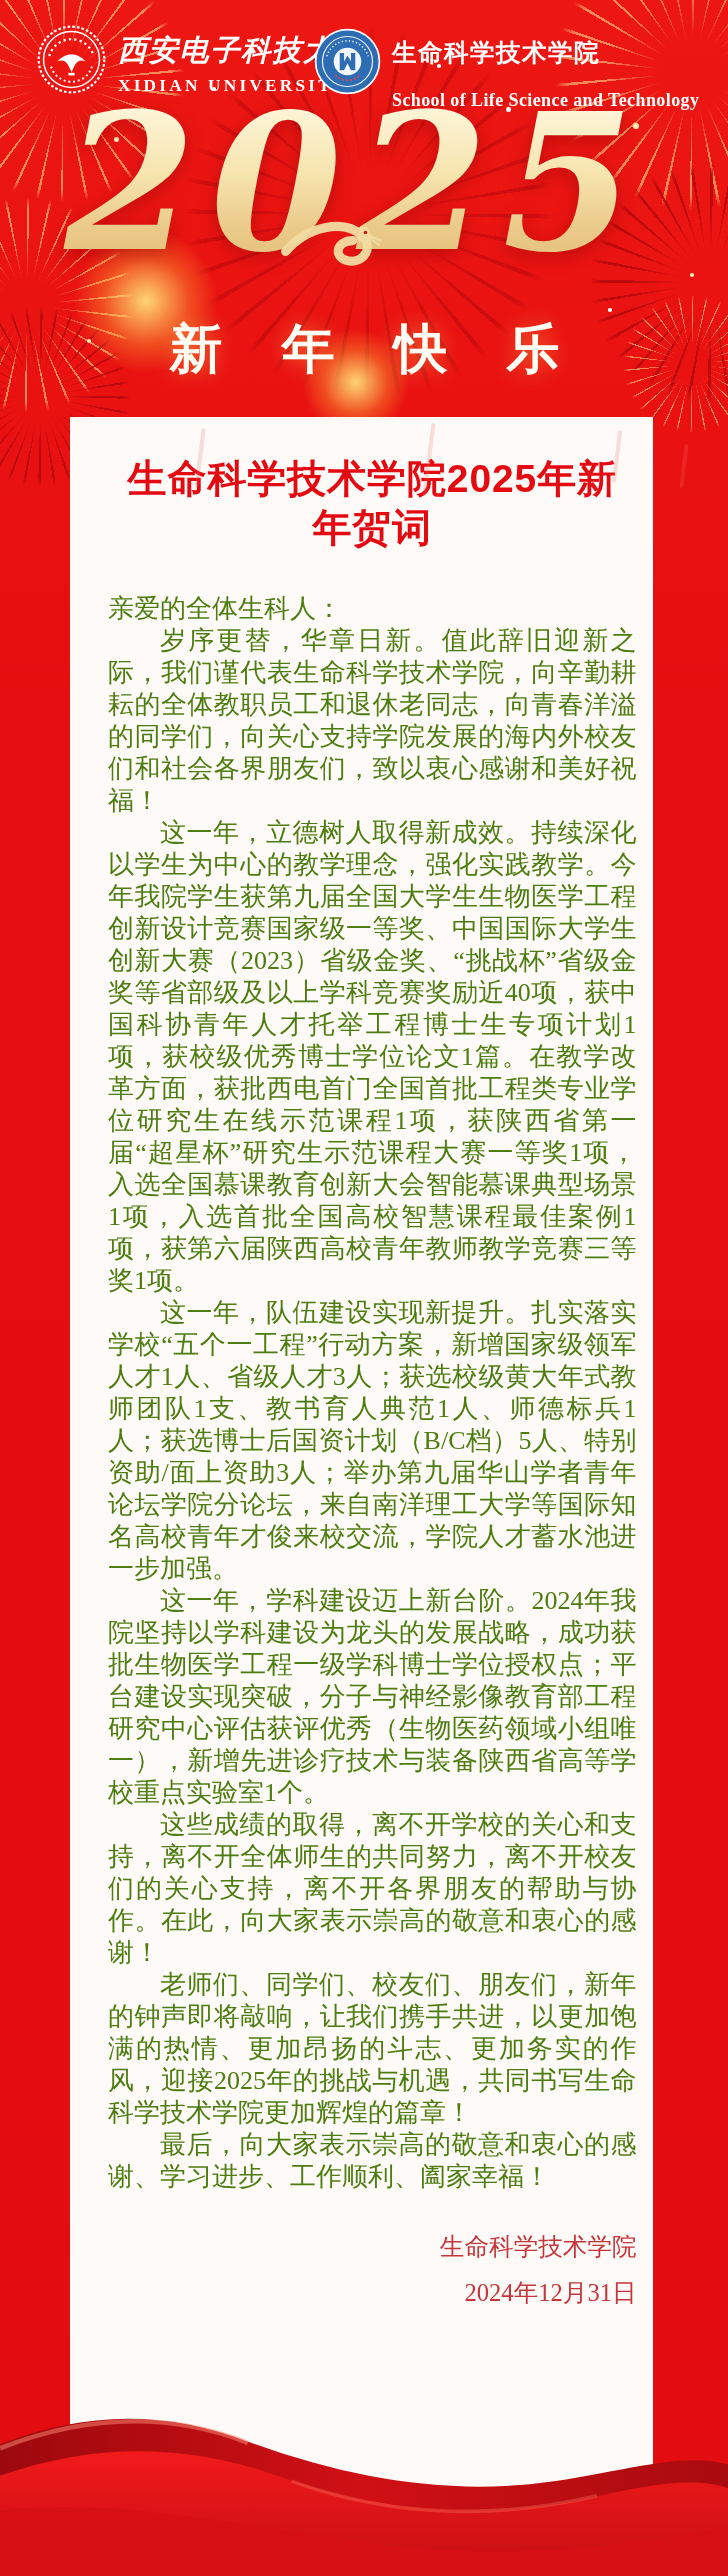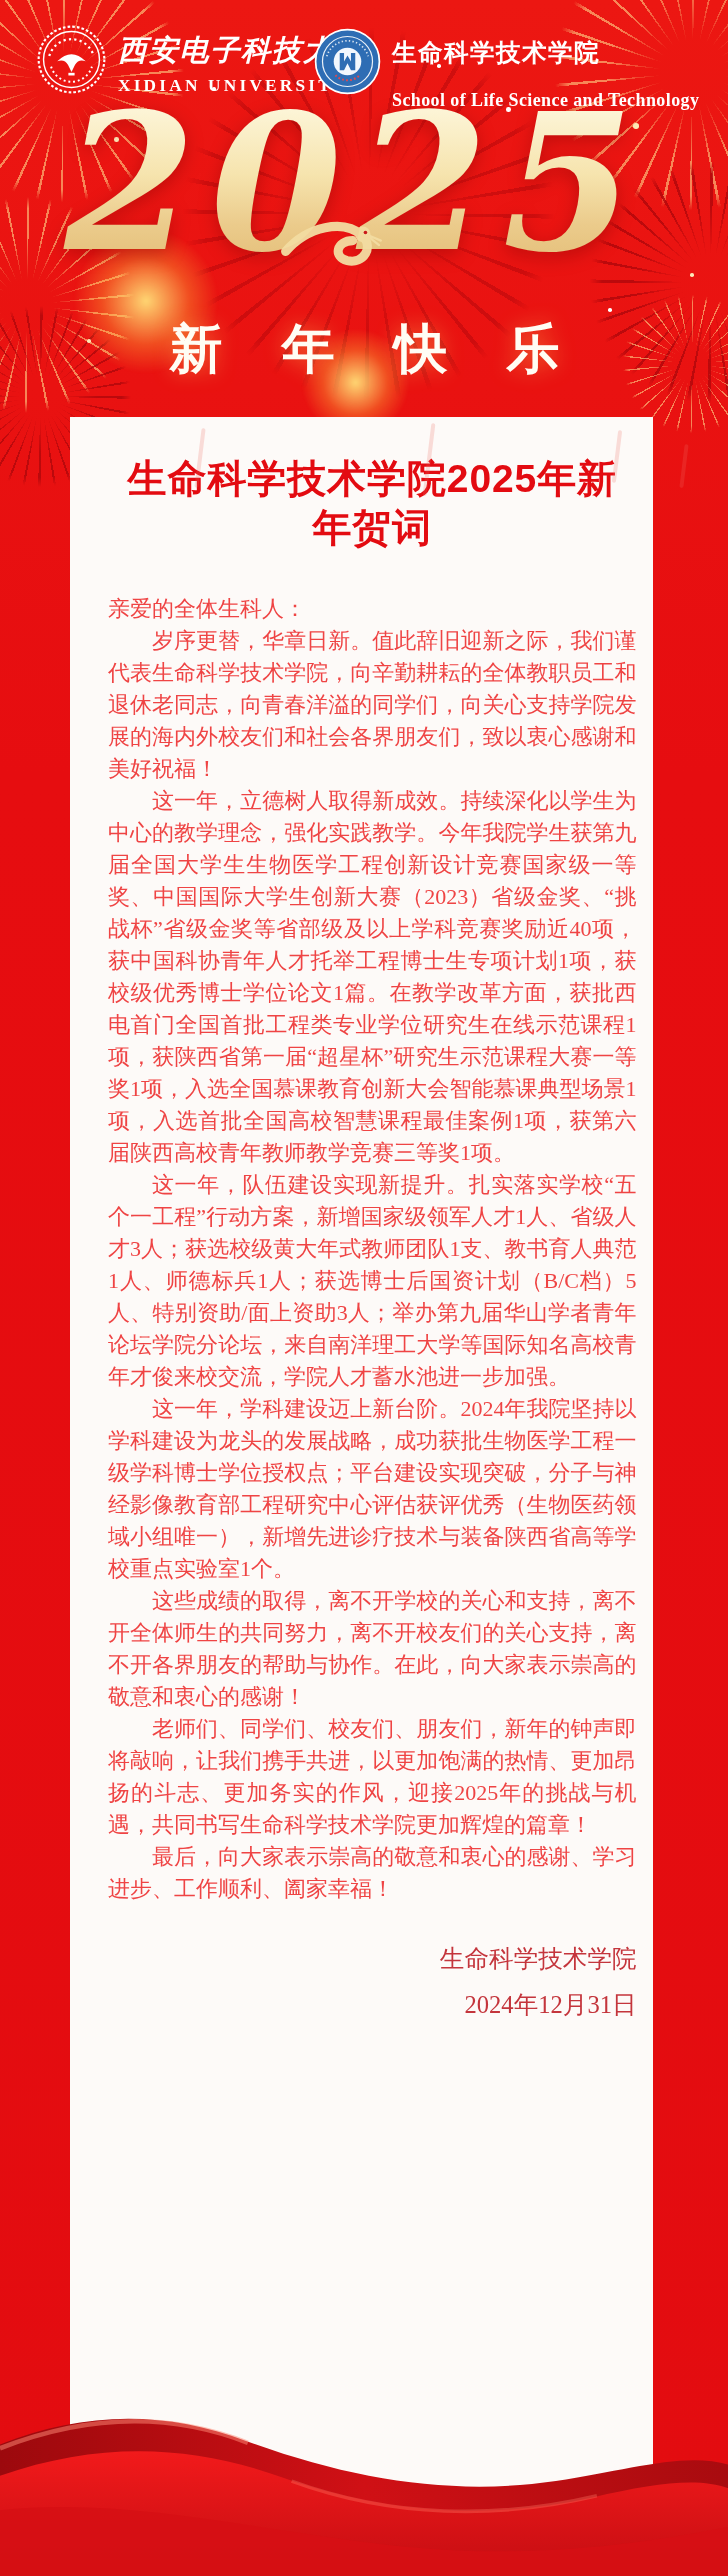--- a/index.html
+++ b/index.html
@@ -60,23 +60,23 @@
 
   
   .card{position:absolute;left:35px;top:417px;width:583px;height:2159px;background:#fdfaf8;z-index:2;margin-left:35px;}
   .streak{position:absolute;width:3.6px;border-radius:2.7px;background:rgba(236,110,100,.22);transform:rotate(7deg);}
   .content{padding:38px 16.4px 0 38px;}
   .article-title{
     margin:0;text-align:center;color:#e30b11;font-weight:800;font-size:39px;line-height:1.25;
     font-family:"Liberation Sans","DejaVu Sans",sans-serif;letter-spacing:0.9px;
   }
   .body-text{
-    margin-top:40px;color:#ef4444;
+    margin-top:40px;color:#4d7c0f;
     font-family:"Liberation Serif","DejaVu Serif",serif;
-    font-size:22px;line-height:32px;text-align:justify;
+    font-size:26px;line-height:32px;text-align:justify;
   }
   .body-text p{margin:0;text-indent:2em;}
   .body-text p.salutation{text-indent:0;}
   .signature{
     margin-top:31px;text-align:right;color:#c4353c;
     font-family:"Liberation Serif","DejaVu Serif",serif;
     font-size:24.6px;line-height:46px;
   }
 
   

